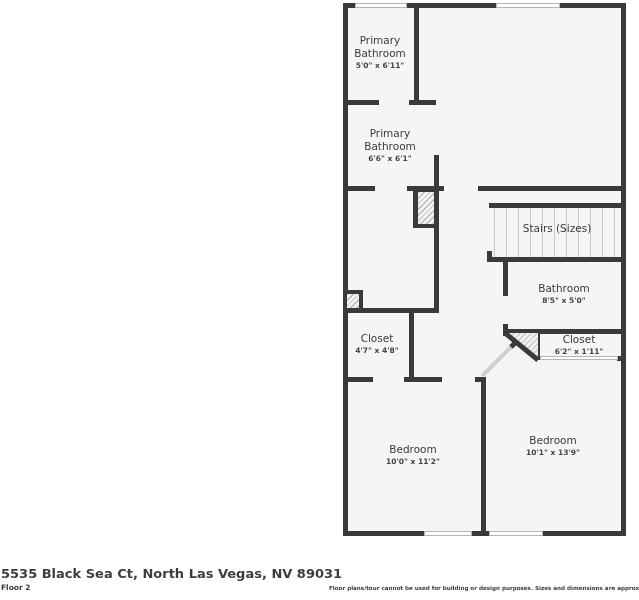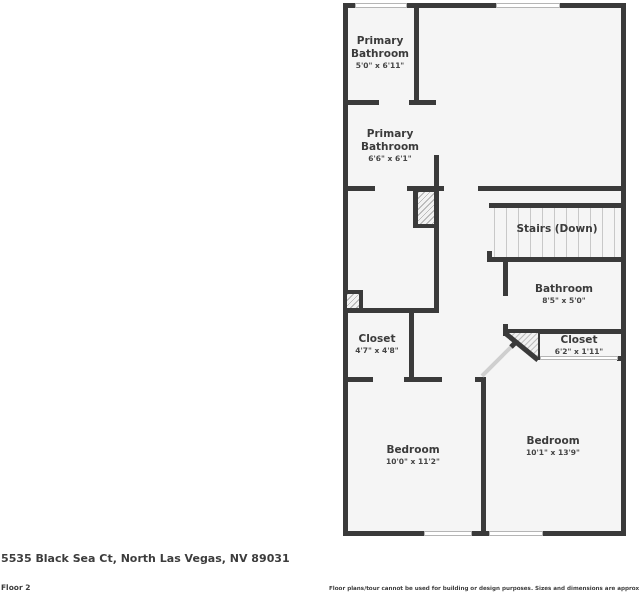--- a/index.html
+++ b/index.html
@@ -5,21 +5,21 @@
   html, body { margin:0; padding:0; background:#ffffff; }
   body { width:639px; height:600px; position:relative; overflow:hidden; font-family:"DejaVu Sans", sans-serif; }
   .plan { position:absolute; left:0; top:0; width:639px; height:560px; }
   .floor { position:absolute; background:#f5f5f5; }
   .wall { position:absolute; background:#3a3a3a; }
   .win { position:absolute; background:#ffffff; border:1px solid #b5b5b5; box-sizing:border-box; }
   .hatch { position:absolute; box-sizing:border-box; border:1px solid #555;
     background: repeating-linear-gradient(135deg, #bdbdbd 0 1px, #f2f2f2 1px 4px); }
   .stair-line { position:absolute; width:1px; background:#c8c8c8; }
   .room { position:absolute; text-align:center; color:#3b3b3b; transform:translate(-50%,-50%); white-space:nowrap; }
-  .room .name { font-size:10.5px; font-weight:bold; line-height:13px; }
+  .room .name { font-size:10.5px; font-weight:normal; line-height:13px; }
   .room .dims { font-size:7.5px; font-weight:bold; line-height:11px; color:#444; }
   .footer-text { position:absolute; color:#3d3d3d; font-weight:bold; white-space:nowrap; }
 </style>
 </head>
 <body>
 
 <div class="plan">
 
   <div class="floor" style="left:343px;top:4px;width:280px;height:532px;"></div>
 
@@ -106,21 +106,21 @@
     <div class="name">Primary</div>
     <div class="name">Bathroom</div>
     <div class="dims">5'0" x 6'11"</div>
   </div>
   <div class="room" style="left:390px;top:145px;">
     <div class="name">Primary</div>
     <div class="name">Bathroom</div>
     <div class="dims">6'6" x 6'1"</div>
   </div>
   <div class="room" style="left:557px;top:228px;">
-    <div class="name">Stairs (Down)</div>
+    <div class="name">Stairs (Sizes)</div>
   </div>
   <div class="room" style="left:564px;top:294px;">
     <div class="name">Bathroom</div>
     <div class="dims">8'5" x 5'0"</div>
   </div>
   <div class="room" style="left:377px;top:344px;">
     <div class="name">Closet</div>
     <div class="dims">4'7" x 4'8"</div>
   </div>
   <div class="room" style="left:579px;top:345px;">
@@ -130,15 +130,15 @@
   <div class="room" style="left:413px;top:455px;">
     <div class="name">Bedroom</div>
     <div class="dims">10'0" x 11'2"</div>
   </div>
   <div class="room" style="left:553px;top:446px;">
     <div class="name">Bedroom</div>
     <div class="dims">10'1" x 13'9"</div>
   </div>
 </div>
 
-<div class="footer-text" style="left:1px;top:552px;font-size:11px;">5535 Black Sea Ct, North Las Vegas, NV 89031</div>
+<div class="footer-text" style="left:1px;top:566px;font-size:13px;">5535 Black Sea Ct, North Las Vegas, NV 89031</div>
 <div class="footer-text" style="left:1px;top:583px;font-size:7.5px;">Floor 2</div>
 <div class="footer-text" style="left:329px;top:585px;font-size:5.6px;">Floor plans/tour cannot be used for building or design purposes. Sizes and dimensions are approximate.</div>
 
 </body></html>

